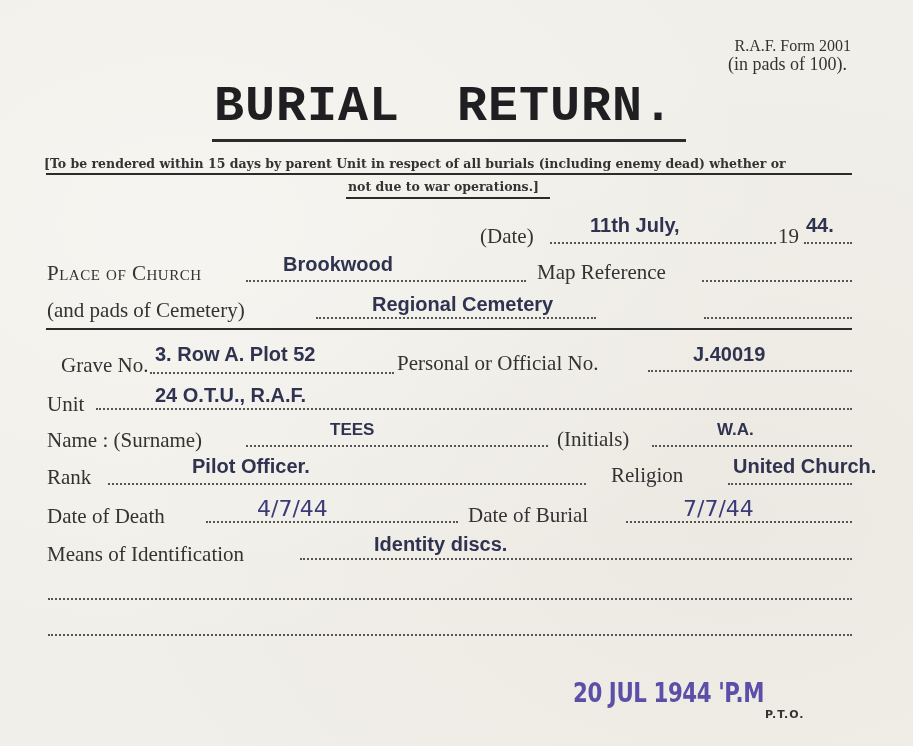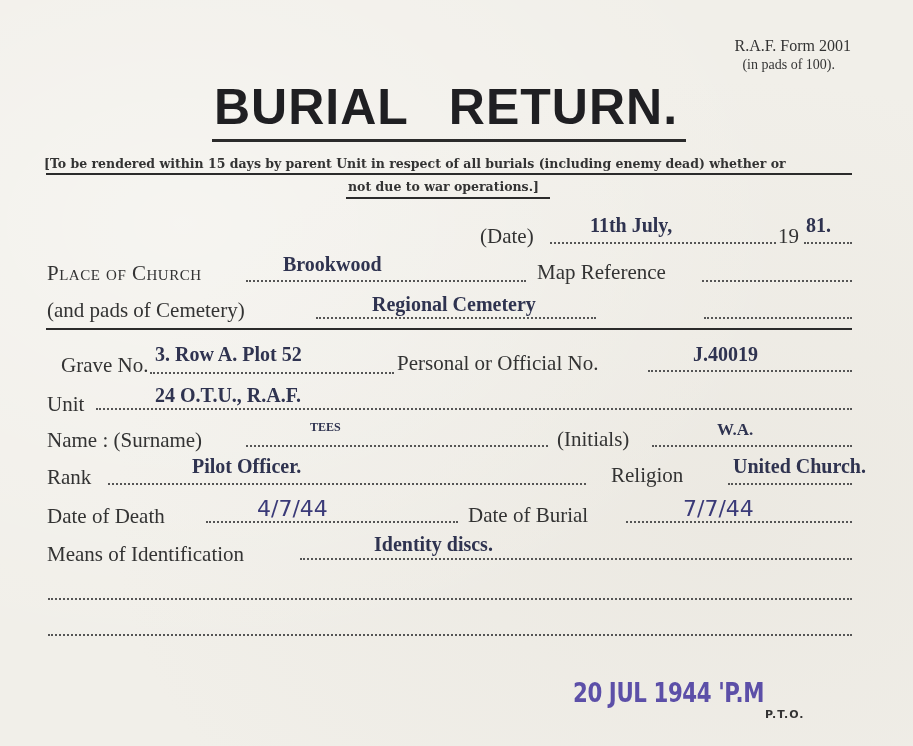--- a/index.html
+++ b/index.html
@@ -12,41 +12,41 @@
   }
   .paper {
     position: absolute; left: 0; top: 0; width: 913px; height: 746px;
     background:
       radial-gradient(ellipse at 20% 30%, rgba(255,255,255,0.35), transparent 60%),
       radial-gradient(ellipse at 80% 70%, rgba(220,215,205,0.25), transparent 60%),
       #f1efe9;
   }
   .abs { position: absolute; white-space: nowrap; }
   .form-no { right: 62px; top: 36px; font-size: 16px; text-align: right; line-height: 19px; color: #333; }
-  .form-no .sub { font-size: 14px; display:block; margin-right: 16px; }
+  .form-no .sub { font-size: 18px; display:block; margin-right: 4px; }
   .title {
     left: 214px; top: 78px; font-size: 50px; font-weight: bold; letter-spacing: 1px;
-    font-family: Liberation Sans, sans-serif; color: #1f1f22;
+    font-family: Liberation Mono, monospace; color: #1f1f22;
     word-spacing: 26px;
   }
   .title-rule { left: 212px; top: 139px; width: 474px; height: 3px; background: #2b2b2b; }
   .instr {
     font-family: "DejaVu Serif", serif; font-weight: bold; font-size: 12.5px; color: #333;
   }
   .instr1 { left: 44px; top: 156px; }
   .instr2 { left: 348px; top: 179px; }
   .rule-thick { height: 2px; background: #2b2b2b; }
   .label { font-size: 21px; color: #333; text-align: center; }
   .sc { font-variant: small-caps; letter-spacing: 0.5px; }
   .dots {
     position: absolute; height: 0;
     border-bottom: 2px dotted #555;
   }
   .typed {
-    font-family: Liberation Serif, serif;
+    font-family: Liberation Sans, sans-serif;
     font-size: 20px; color: #2f3350; font-weight: bold;
   }
   .ink { font-family: "DejaVu Sans", sans-serif; color: #3a3a78; font-size: 22px; }
   .stamp {
     left: 573px; top: 678px; font-family: "DejaVu Sans", sans-serif; font-weight: bold;
     font-size: 26px; color: #5c4fa8; letter-spacing: -0.5px;
     transform: scaleX(0.82); transform-origin: left;
   }
   .pto { left: 765px; top: 708px; font-family: "DejaVu Sans", sans-serif; font-size: 11px; color: #333; font-weight: bold; letter-spacing: 1px; }
 </style>
@@ -66,21 +66,21 @@
   <div class="abs instr instr1">[To be rendered within 15 days by parent Unit in respect of all burials (including enemy dead) whether or</div>
   <div class="abs rule-thick" style="left:46px; top:173px; width:806px;"></div>
   <div class="abs instr instr2">not due to war operations.]</div>
   <div class="abs rule-thick" style="left:346px; top:197px; width:204px;"></div>
 
   <div class="abs label" style="left:480px; top:224px;">(Date)</div>
   <div class="dots" style="left:550px; top:242px; width:226px;"></div>
   <div class="abs typed" style="left:590px; top:214px;">11th July,</div>
   <div class="abs label" style="left:778px; top:224px;">19</div>
   <div class="dots" style="left:804px; top:242px; width:48px;"></div>
-  <div class="abs typed" style="left:806px; top:214px;">81.</div>
+  <div class="abs typed" style="left:806px; top:214px;">44.</div>
 
   <div class="abs label sc" style="left:47px; top:261px;">Place of Church</div>
   <div class="dots" style="left:246px; top:280px; width:280px;"></div>
   <div class="abs typed" style="left:283px; top:253px;">Brookwood</div>
   <div class="abs label" style="left:537px; top:260px;">Map Reference</div>
   <div class="dots" style="left:702px; top:280px; width:150px;"></div>
   <div class="abs typed" style="left:710px; top:253px;"></div>
 
   <div class="abs label" style="left:47px; top:298px;">(and pads of Cemetery)</div>
   <div class="dots" style="left:316px; top:317px; width:280px;"></div>
@@ -95,21 +95,21 @@
   <div class="abs label" style="left:397px; top:351px;">Personal or Official No.</div>
   <div class="dots" style="left:648px; top:370px; width:204px;"></div>
   <div class="abs typed" style="left:693px; top:343px;">J.40019</div>
 
   <div class="abs label" style="left:47px; top:392px;">Unit</div>
   <div class="dots" style="left:96px; top:408px; width:756px;"></div>
   <div class="abs typed" style="left:155px; top:384px;">24 O.T.U., R.A.F.</div>
 
   <div class="abs label" style="left:47px; top:428px;">Name : (Surname)</div>
   <div class="dots" style="left:246px; top:445px; width:302px;"></div>
-  <div class="abs typed" style="left:310px; top:420px; font-size:12px;">TEES</div>
+  <div class="abs typed" style="left:330px; top:420px; font-size:17px;">TEES</div>
   <div class="abs label" style="left:557px; top:427px;">(Initials)</div>
   <div class="dots" style="left:652px; top:445px; width:200px;"></div>
   <div class="abs typed" style="left:717px; top:420px; font-size:17px;">W.A.</div>
 
   <div class="abs label" style="left:47px; top:465px;">Rank</div>
   <div class="dots" style="left:108px; top:483px; width:478px;"></div>
   <div class="abs typed" style="left:192px; top:455px;">Pilot Officer.</div>
   <div class="abs label" style="left:611px; top:463px;">Religion</div>
   <div class="dots" style="left:728px; top:483px; width:124px;"></div>
   <div class="abs typed" style="left:733px; top:455px;">United Church.</div>

